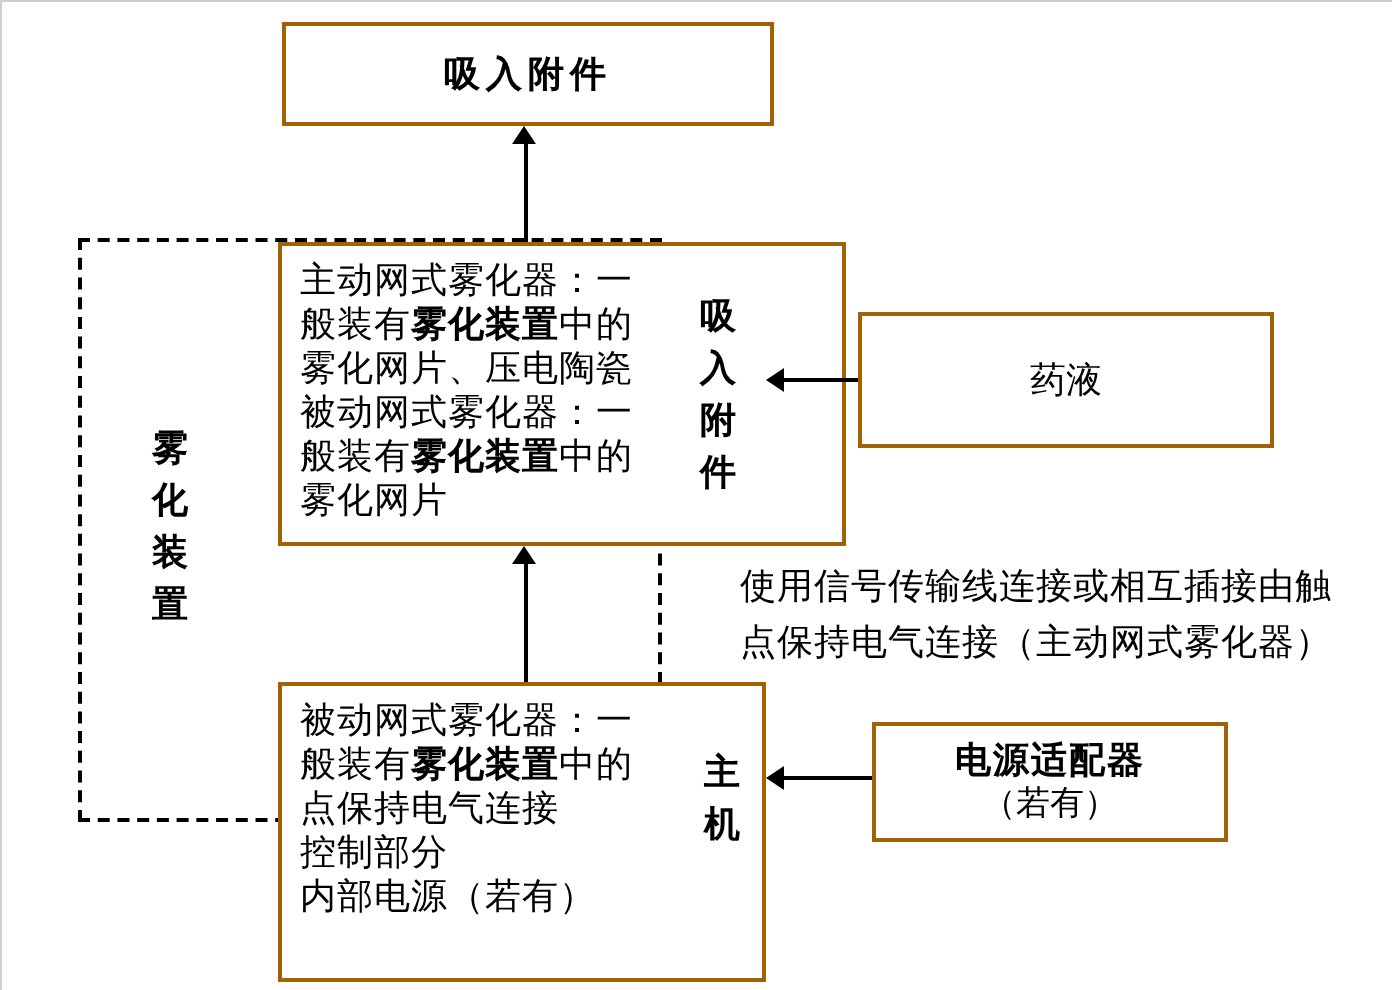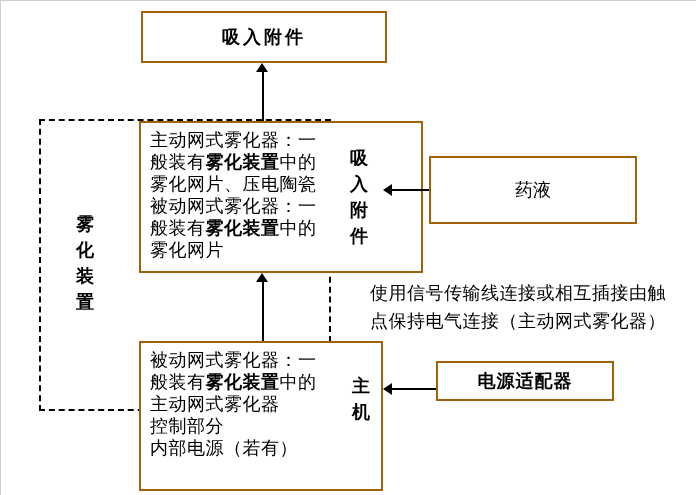--- a/index.html
+++ b/index.html
@@ -58,30 +58,31 @@
 
   <div class="note" style="left:369px; top:278px; width:310px;">
     <div>使用信号传输线连接或相互插接由触</div>
     <div>点保持电气连接（主动网式雾化器）</div>
   </div>
 
   <div class="box" style="left:138px; top:340px; width:244px; height:150px;">
     <div class="textblock">
       <div><span>被动网式雾化器：一</span></div>
       <div><span>般装有</span><b>雾化装置</b><span>中的</span></div>
-      <div><span>主动网式雾化器</span></div>
+      <div><span>点保持电气连接</span></div>
       <div><span>控制部分</span></div>
       <div><span>内部电源（若有）</span></div>
     </div>
   </div>
 
   <div class="vlabel" style="left:350px; top:372px;">主机</div>
 
-  <div class="box center-col" style="left:435px; top:360px; width:178px; height:40px;font-family:Liberation Serif, serif;">
+  <div class="box center-col" style="left:435px; top:360px; width:178px; height:60px;font-family:Liberation Serif, serif;">
     <div class="box-title" style="letter-spacing:1px; line-height:22px;">电源适配器</div>
+    <div class="box-sub" style="font-size:17px;">（若有）</div>
   </div>
 
   <div class="vline" style="left:261px; top:70px; height:50px;"></div>
   <div class="arrow-up" style="left:255px; top:62px;"></div>
 
   <div class="vline" style="left:261px; top:280px; height:60px;"></div>
   <div class="arrow-up" style="left:255px; top:272px;"></div>
 
   <div class="hline" style="left:390px; top:188px; width:38px;"></div>
   <div class="arrow-left" style="left:382px; top:183px;"></div>

